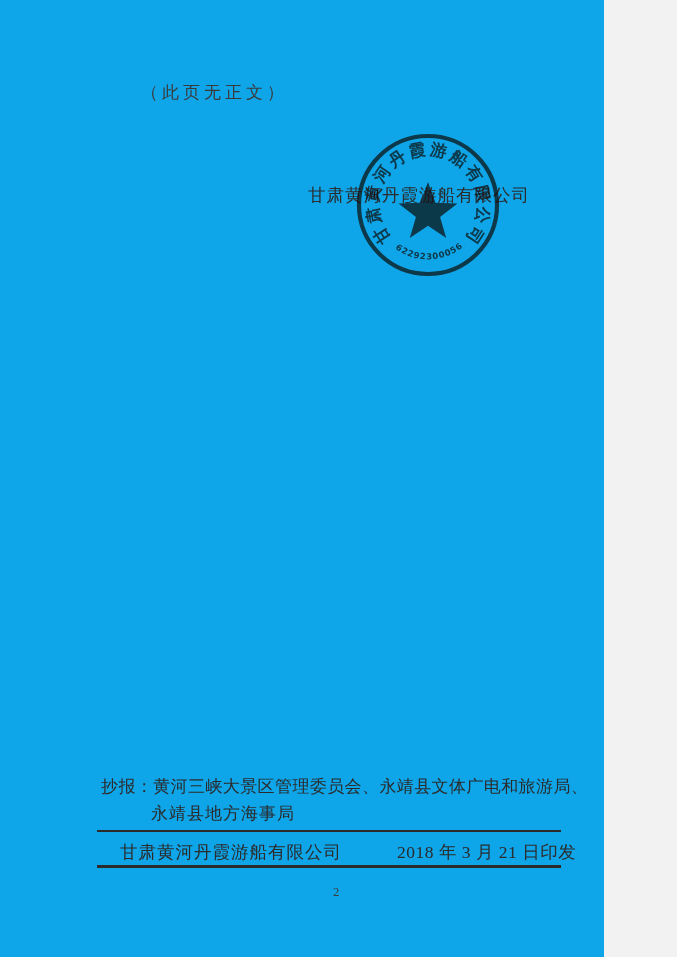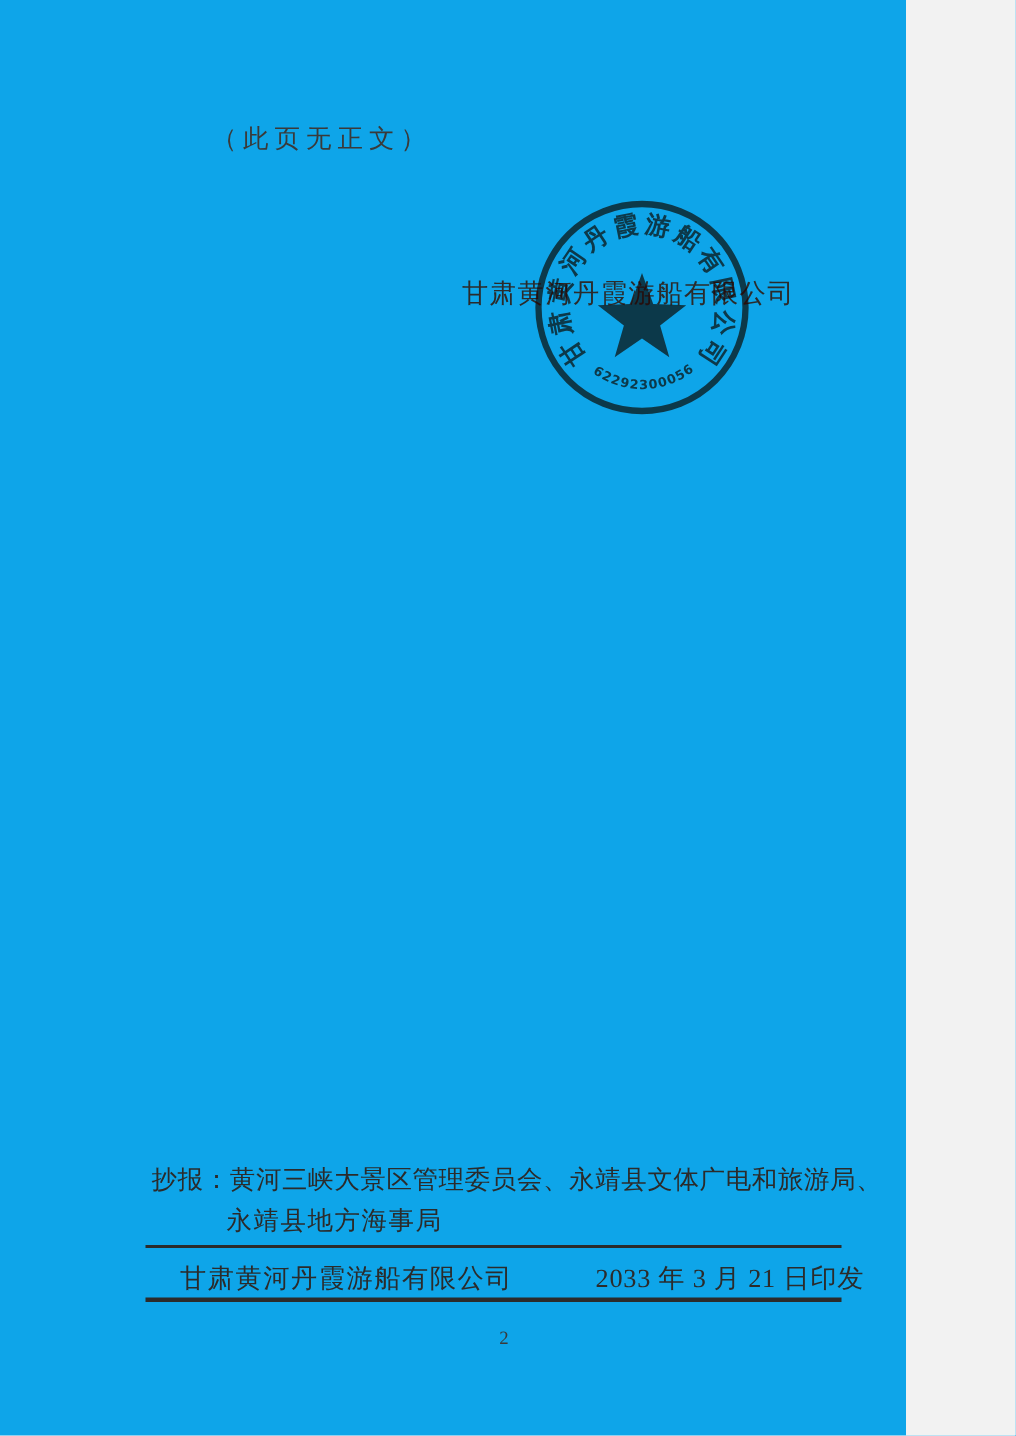--- a/index.html
+++ b/index.html
@@ -96,18 +96,18 @@
         <textPath href="#seal-num-arc" startOffset="4" textLength="86" lengthAdjust="spacing">6229230005695</textPath>
       </text>
     </g>
   </svg>
 
   <div class="abs cc-line1">抄报：黄河三峡大景区管理委员会、永靖县文体广电和旅游局、</div>
   <div class="abs cc-line2">永靖县地方海事局</div>
 
   <div class="abs rule rule-top"></div>
   <div class="abs footer-issuer">甘肃黄河丹霞游船有限公司</div>
-  <div class="abs footer-date">2033 年 3 月 21 日印发</div>
+  <div class="abs footer-date">2018 年 3 月 21 日印发</div>
   <div class="abs rule rule-bottom"></div>
 
   <div class="abs page-number">2</div>
 
 </div>
 
 </body></html>

